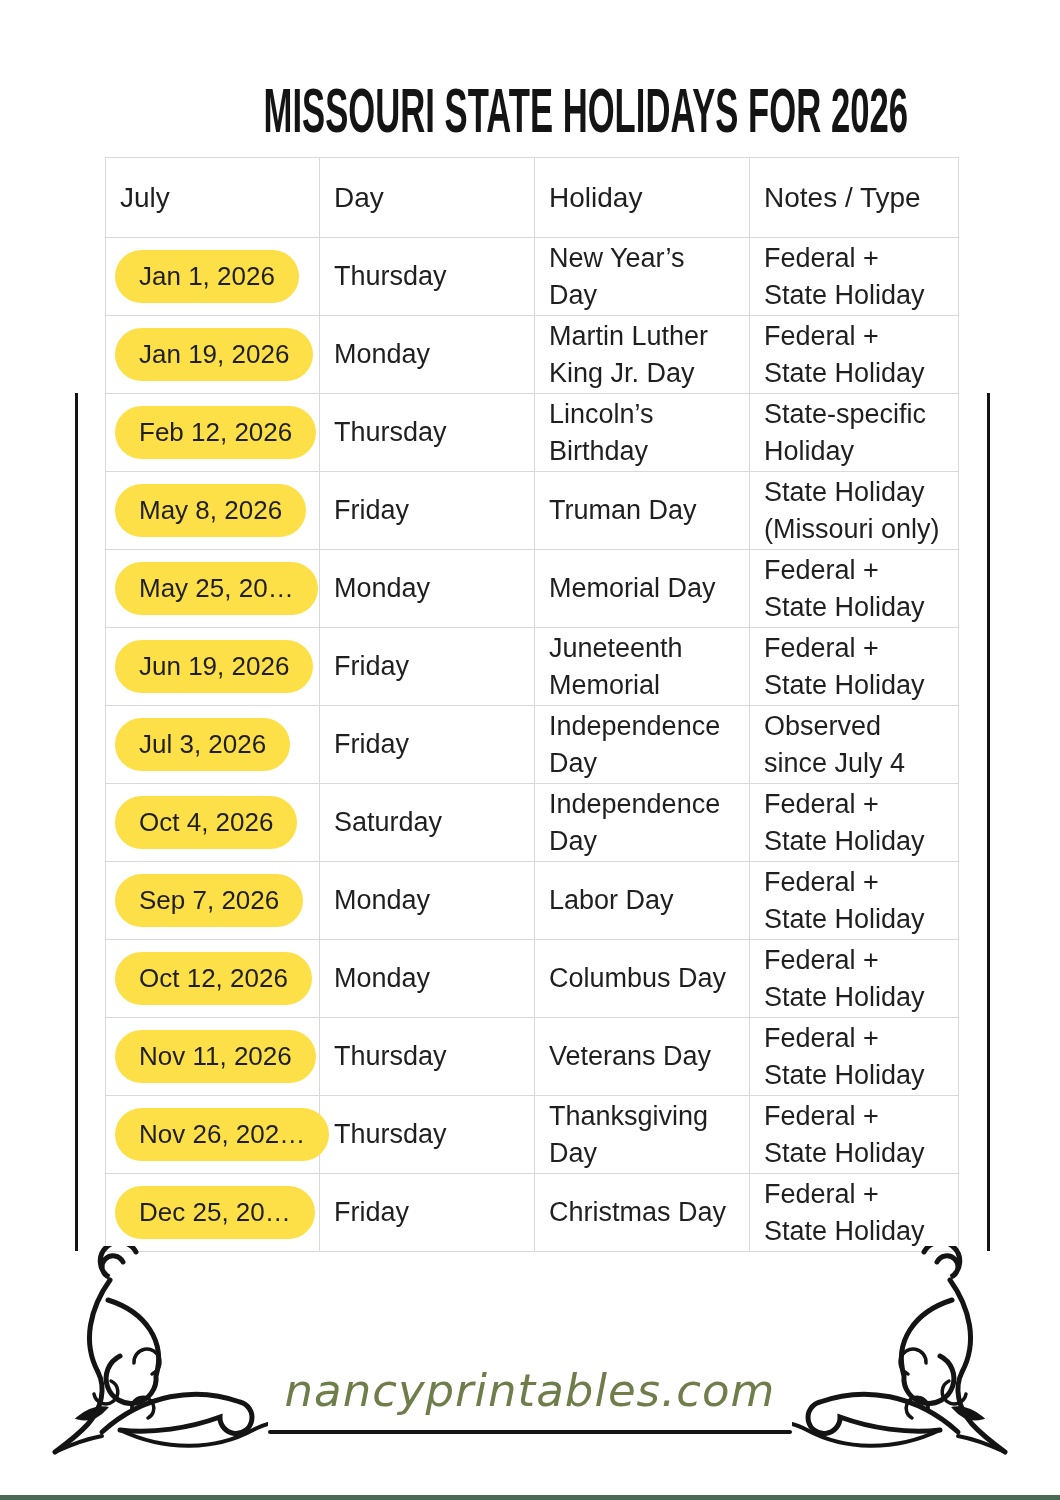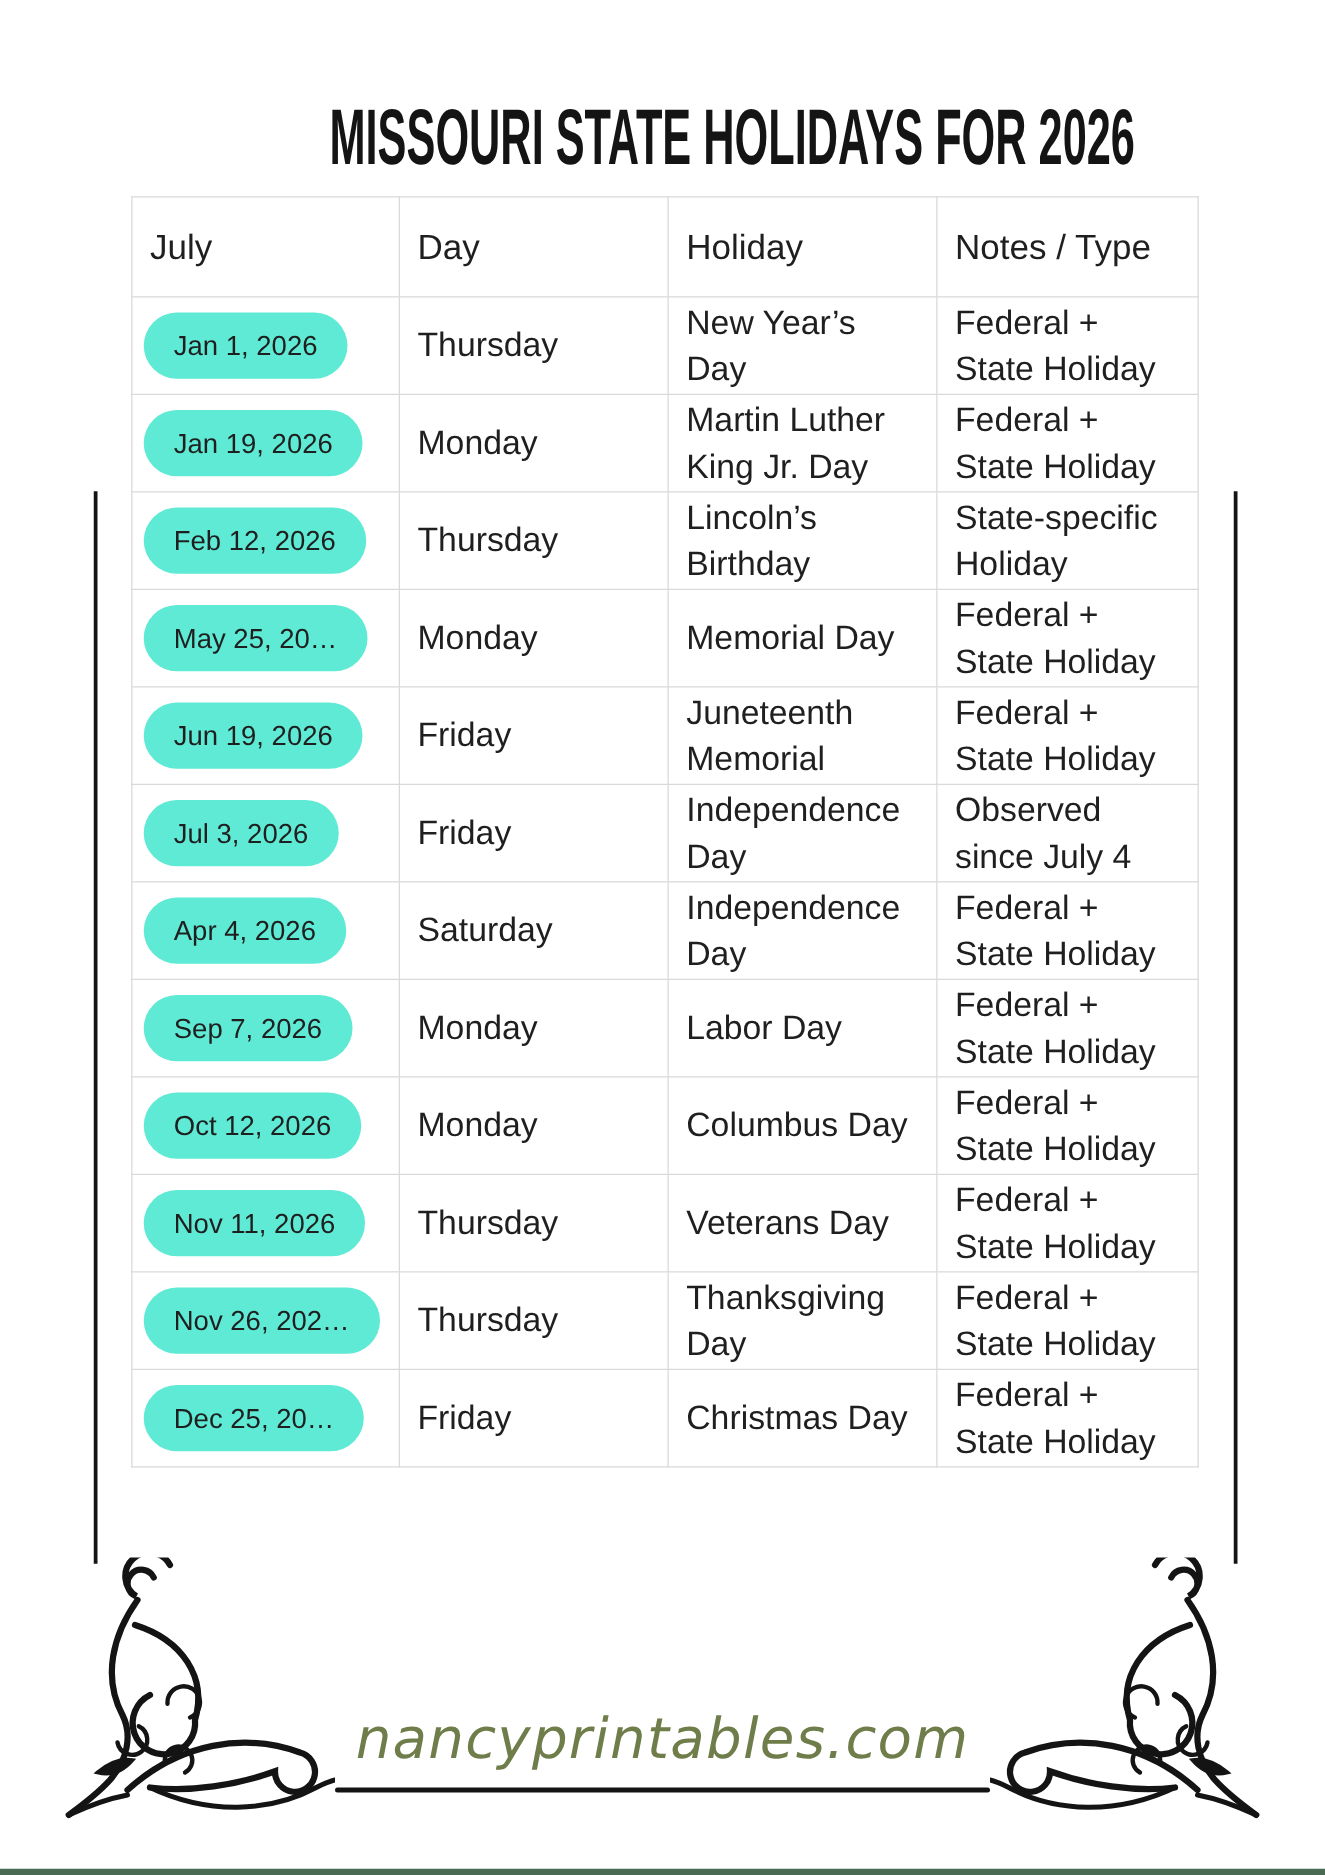--- a/index.html
+++ b/index.html
@@ -27,22 +27,22 @@
   table.holidays col.c1{width:214px;}
   table.holidays col.c2{width:215px;}
   table.holidays col.c3{width:215px;}
   table.holidays col.c4{width:209px;}
   th,td{border:1px solid #d9d9d9;vertical-align:middle;text-align:left;}
   th{height:79px;font-weight:400;font-size:28px;padding:0 4px 0 14px;color:#1f1f1f;}
   td{height:77px;font-size:27px;line-height:37px;padding:0 6px 0 14px;color:#1f1f1f;}
   td.date-cell{padding-left:9px;}
   td.wrap{white-space:pre-line;}
   .pill{
-    display:inline-block;background:#5eead4;border-radius:40px;
-    padding:8px 24px;font-size:22px;white-space:nowrap;color:#1f1f1f;
+    display:inline-block;background:#fde047;border-radius:40px;
+    padding:8px 24px;font-size:26px;white-space:nowrap;color:#1f1f1f;
   }
   
   .vline{position:absolute;top:393px;width:3px;height:858px;background:#141414;}
   .vline.left{left:75px;}
   .vline.right{left:987px;}
   
   .ornament{position:absolute;top:1246px;width:220px;height:214px;}
   .ornament.left{left:48px;}
   .ornament.right{left:792px;transform:scaleX(-1);}
   .hrule{position:absolute;left:268px;top:1430px;width:524px;height:4px;background:#141414;border-radius:2px;}
@@ -94,20 +94,27 @@
       </tr>
       <tr>
         <td class="date-cell"><span class="pill">Feb 12, 2026</span></td>
         <td>Thursday</td>
         <td class="wrap">Lincoln’s
 Birthday</td>
         <td class="wrap">State-specific
 Holiday</td>
       </tr>
       <tr>
+        <td class="date-cell"><span class="pill">May 8, 2026</span></td>
+        <td>Friday</td>
+        <td class="wrap">Truman Day</td>
+        <td class="wrap">State Holiday
+(Missouri only)</td>
+      </tr>
+      <tr>
         <td class="date-cell"><span class="pill">May 25, 20…</span></td>
         <td>Monday</td>
         <td class="wrap">Memorial Day</td>
         <td class="wrap">Federal +
 State Holiday</td>
       </tr>
       <tr>
         <td class="date-cell"><span class="pill">Jun 19, 2026</span></td>
         <td>Friday</td>
         <td class="wrap">Juneteenth
@@ -117,21 +124,21 @@
       </tr>
       <tr>
         <td class="date-cell"><span class="pill">Jul 3, 2026</span></td>
         <td>Friday</td>
         <td class="wrap">Independence
 Day</td>
         <td class="wrap">Observed
 since July 4</td>
       </tr>
       <tr>
-        <td class="date-cell"><span class="pill">Apr 4, 2026</span></td>
+        <td class="date-cell"><span class="pill">Oct 4, 2026</span></td>
         <td>Saturday</td>
         <td class="wrap">Independence
 Day</td>
         <td class="wrap">Federal +
 State Holiday</td>
       </tr>
       <tr>
         <td class="date-cell"><span class="pill">Sep 7, 2026</span></td>
         <td>Monday</td>
         <td class="wrap">Labor Day</td>

